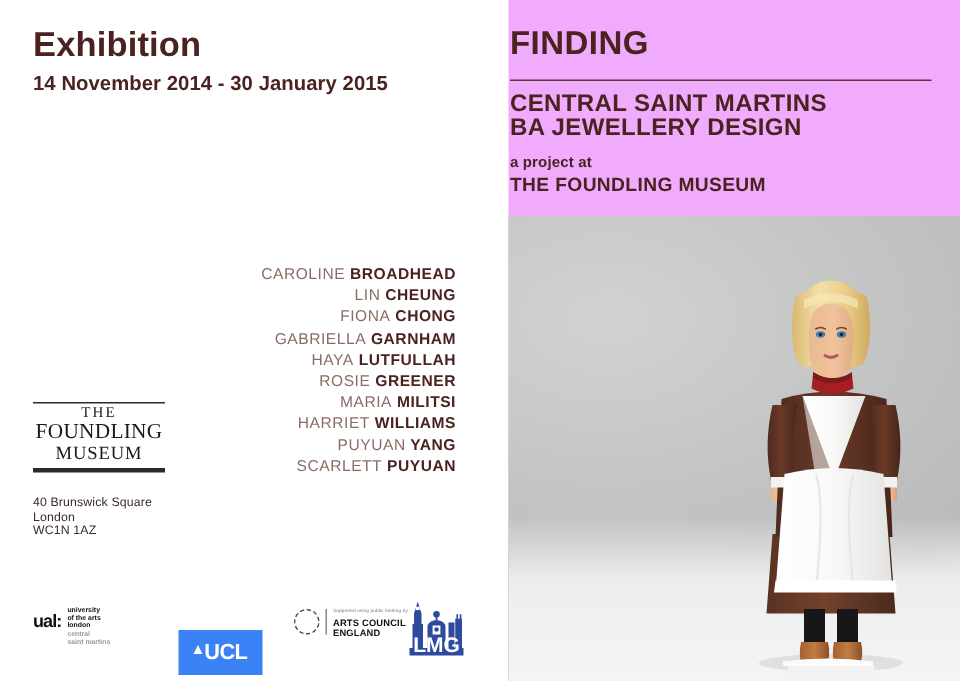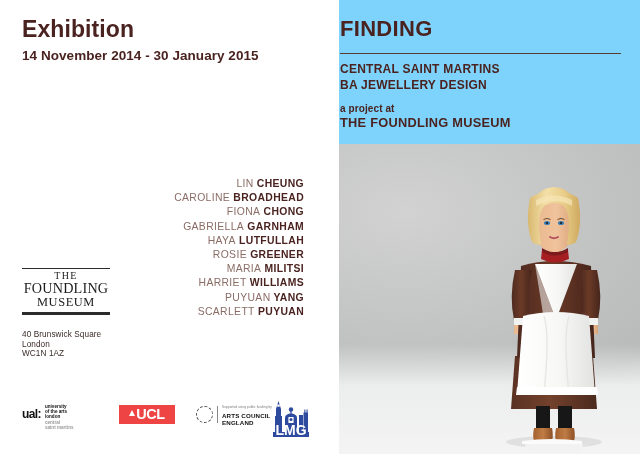--- a/index.html
+++ b/index.html
@@ -85,22 +85,22 @@
     letter-spacing: -0.6px; line-height: 16px; margin-top: 4px;
   }
   .ual-sub {
     margin-left: 4px; margin-top: 2px;
     font-size: 4.6px; line-height: 5.2px; font-weight: 700; color: #111;
   }
   .ual-sub .faint { color: #9a9a9a; font-weight: 700; }
 
   
   .ucl {
-    position: absolute; left: 119px; top: 9px;
-    width: 56px; height: 19px; background: #ef4444;
+    position: absolute; left: 119px; top: 24px;
+    width: 56px; height: 30px; background: #3b82f6;
     display: flex; align-items: center; justify-content: center;
   }
   .ucl-tri {
     width: 0; height: 0; border-left: 3px solid transparent;
     border-right: 3px solid transparent; border-bottom: 6px solid #fff;
     margin-right: 1px; margin-bottom: 4px;
   }
   .ucl-word {
     color: #fff; font-size: 14.5px; font-weight: 700;
     letter-spacing: -0.4px; line-height: 15px;
@@ -116,34 +116,34 @@
   .ace-text { line-height: 6px; }
   .ace-sup { font-size: 3.1px; color: #777; letter-spacing: 0.1px; display: block; margin-bottom: 1.5px; }
   .ace-main { font-size: 6.2px; font-weight: 700; color: #111; letter-spacing: 0.15px; display: block; line-height: 7px; }
 
   
   .lmg { position: absolute; left: 268px; top: 0px; width: 46px; height: 44px; }
 
   
   .right-panel {
     position: absolute; left: 339px; top: 0;
-    width: 301px; height: 454px; background: #7dd3fc;
+    width: 301px; height: 454px; background: #f0abfc;
   }
   .finding-title {
     position: absolute; left: 1px; top: 16px;
     font-size: 22px; font-weight: 700;
     letter-spacing: 0.3px; color: #4a2320;
   }
   .rule {
     position: absolute; left: 1px; top: 53px;
     width: 281px; height: 1.3px; background: #5b3a33;
   }
   .course {
     position: absolute; left: 1px; top: 62px;
-    font-size: 12px; font-weight: 700;
+    font-size: 16px; font-weight: 700;
     line-height: 15.5px; letter-spacing: 0.25px; color: #4a2320;
   }
   .project {
     position: absolute; left: 1px; top: 103px;
     color: #4a2320;
   }
   .project .small { font-size: 10px; font-weight: 700; letter-spacing: 0.1px; line-height: 12px; display: block; }
   .project .big   { font-size: 12.8px; font-weight: 700; letter-spacing: 0.25px; line-height: 15.5px; display: block; }
 
   .photo {
@@ -167,22 +167,22 @@
 
 <div class="page">
 
   <div class="left-panel">
 
     <div class="exhibition-title">Exhibition</div>
 
     <div class="exhibition-dates">14 November 2014 - 30 January 2015</div>
 
     <div class="names-list" id="names">
+        <div class="name-row"><span class="name-first">CAROLINE</span><span class="name-last"> BROADHEAD</span></div>
         <div class="name-row"><span class="name-first">LIN</span><span class="name-last"> CHEUNG</span></div>
-        <div class="name-row"><span class="name-first">CAROLINE</span><span class="name-last"> BROADHEAD</span></div>
         <div class="name-row"><span class="name-first">FIONA</span><span class="name-last"> CHONG</span></div>
         <div class="name-row"><span class="name-first">GABRIELLA</span><span class="name-last"> GARNHAM</span></div>
         <div class="name-row"><span class="name-first">HAYA</span><span class="name-last"> LUTFULLAH</span></div>
         <div class="name-row"><span class="name-first">ROSIE</span><span class="name-last"> GREENER</span></div>
         <div class="name-row"><span class="name-first">MARIA</span><span class="name-last"> MILITSI</span></div>
         <div class="name-row"><span class="name-first">HARRIET</span><span class="name-last"> WILLIAMS</span></div>
         <div class="name-row"><span class="name-first">PUYUAN</span><span class="name-last"> YANG</span></div>
         <div class="name-row"><span class="name-first">SCARLETT</span><span class="name-last"> PUYUAN</span></div>
       </div>
 

